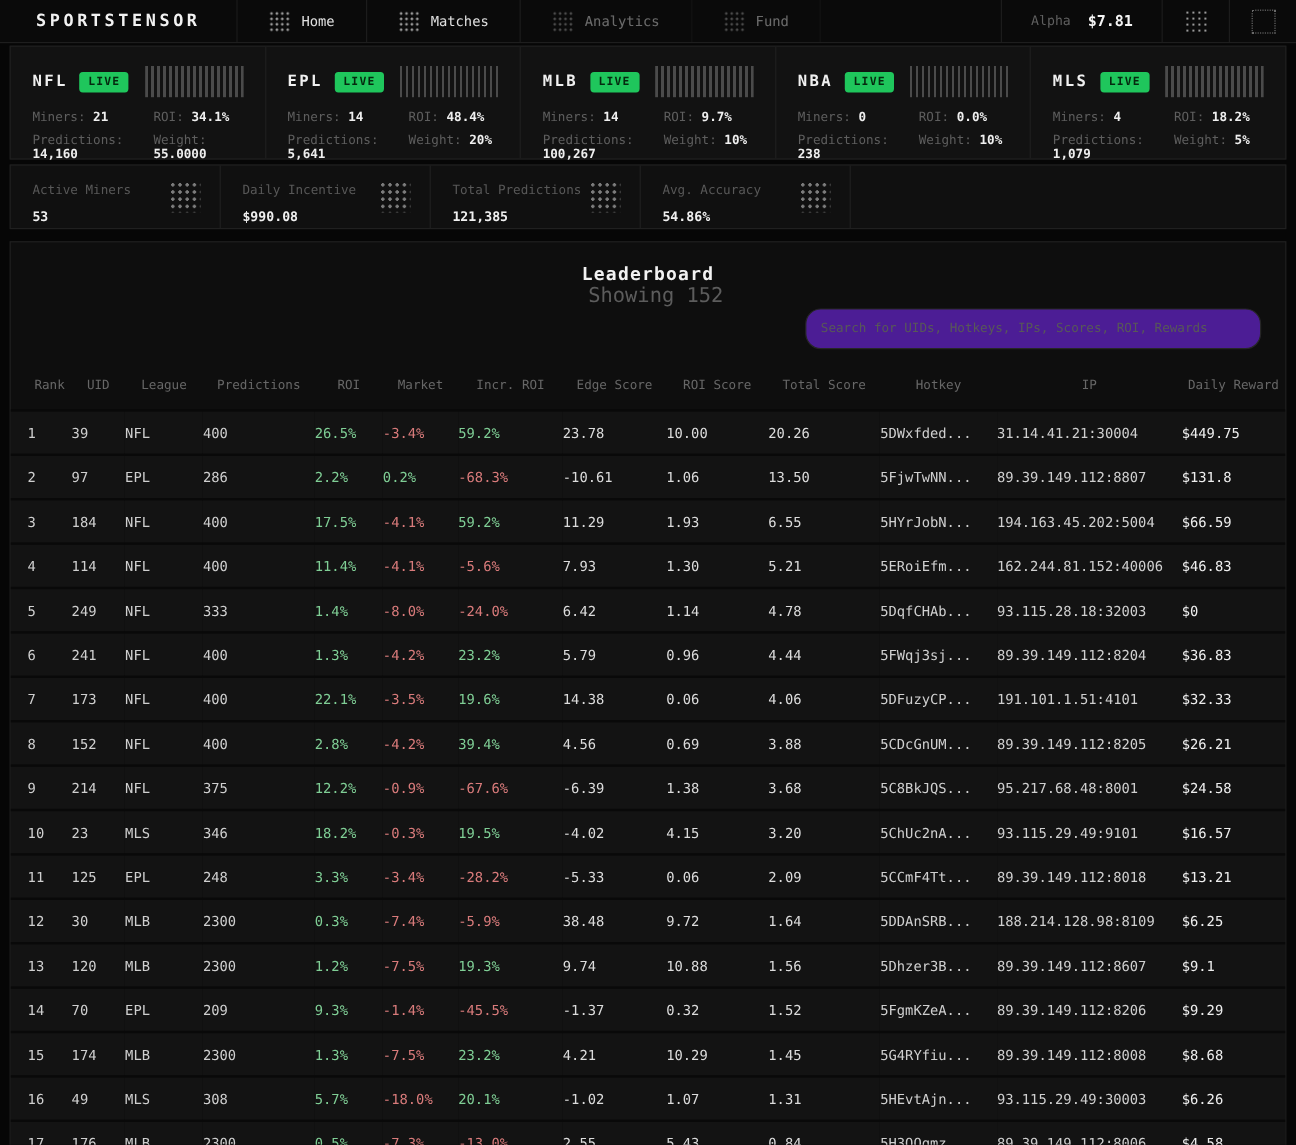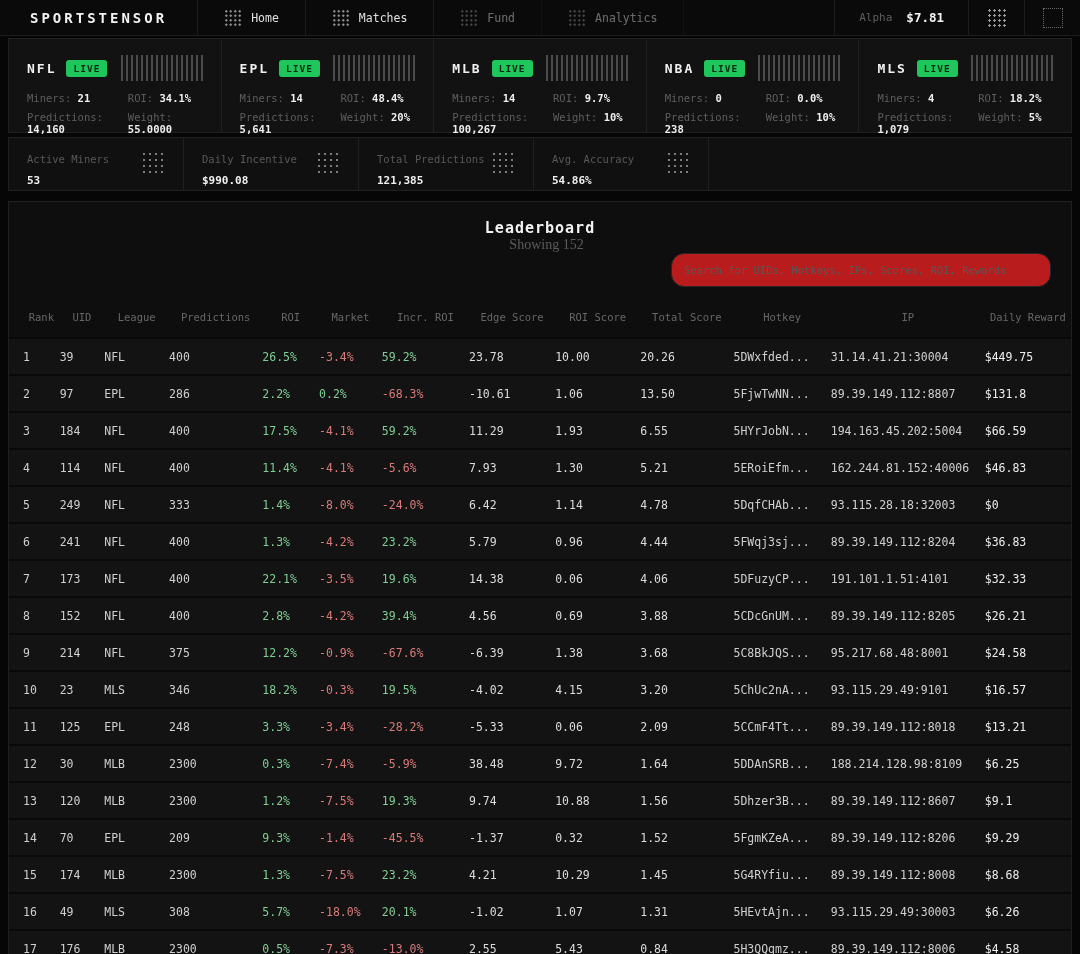--- a/index.html
+++ b/index.html
@@ -46,22 +46,22 @@
   .stat-card { width:175px; border-right:1px solid #202020; padding:15px 18px; position:relative; }
   .stat-label { color:#585858; font-size:10.5px; }
   .stat-value { color:#f0f0f0; font-size:11px; font-weight:bold; margin-top:9px; }
   .stat-icon { position:absolute; right:16px; top:50%; transform:translateY(-50%); }
   .stat-filler { flex:1; }
 
   
   .panel { margin:10px 8px 0; border:1px solid #202020; background:#0e0e0e; height:900px; }
   .lb-header { display:flex; align-items:center; padding:17px 20px 16px;flex-direction:column; }
   .lb-title { font-size:15px; font-weight:bold; letter-spacing:1px; color:#f2f2f2; }
-  .lb-showing { margin-left:13px; font-size:14px; color:#5c5c5c;font-family:Liberation Serif, serif; }
-  .lb-search { margin-left:auto; width:380px; height:34px; background:#b91c1c; border:1px solid #262626; border-radius:13px; color:#bdbdbd; font-family:inherit; font-size:10.5px; padding:0 12px; outline:none; }
+  .lb-showing { margin-left:13px; font-size:17px; color:#5c5c5c; }
+  .lb-search { margin-left:auto; width:380px; height:34px; background:#4c1d95; border:1px solid #262626; border-radius:13px; color:#bdbdbd; font-family:inherit; font-size:10.5px; padding:0 12px; outline:none; }
   .lb-search::placeholder { color:#585858; }
 
   table { width:100%; border-collapse:collapse; table-layout:fixed; }
   th { font-size:10.5px; font-weight:normal; color:#676767; text-align:center; padding:8px 0 14px; }
   th:first-child, td:first-child { padding-left:14px; }
   td { font-size:11.5px; color:#cfcfcf; padding:0; height:37px; }
   tbody tr { background:#131313; border-top:2px solid #090909; }
   .pos { color:#7fce95; }
   .neg { color:#d97b7b; }
   .c-score { color:#dcdcdc; }
@@ -80,26 +80,26 @@
         <span>Home</span>
       </div>
 
       <div class="nav-item">
         <span class="dots small"></span>
         <span>Matches</span>
       </div>
 
       <div class="nav-item dim">
         <span class="dots small"></span>
-        <span>Fund</span>
+        <span>Analytics</span>
       </div>
 
       <div class="nav-item dim">
         <span class="dots small"></span>
-        <span>Analytics</span>
+        <span>Fund</span>
       </div>
     </div>
 
   <div class="nav-spacer"></div>
 
   <div class="alpha-box">
     <span class="alpha-label">Alpha</span>
     <span class="alpha-price">$7.81</span>
   </div>
   <div class="icon-btn">

